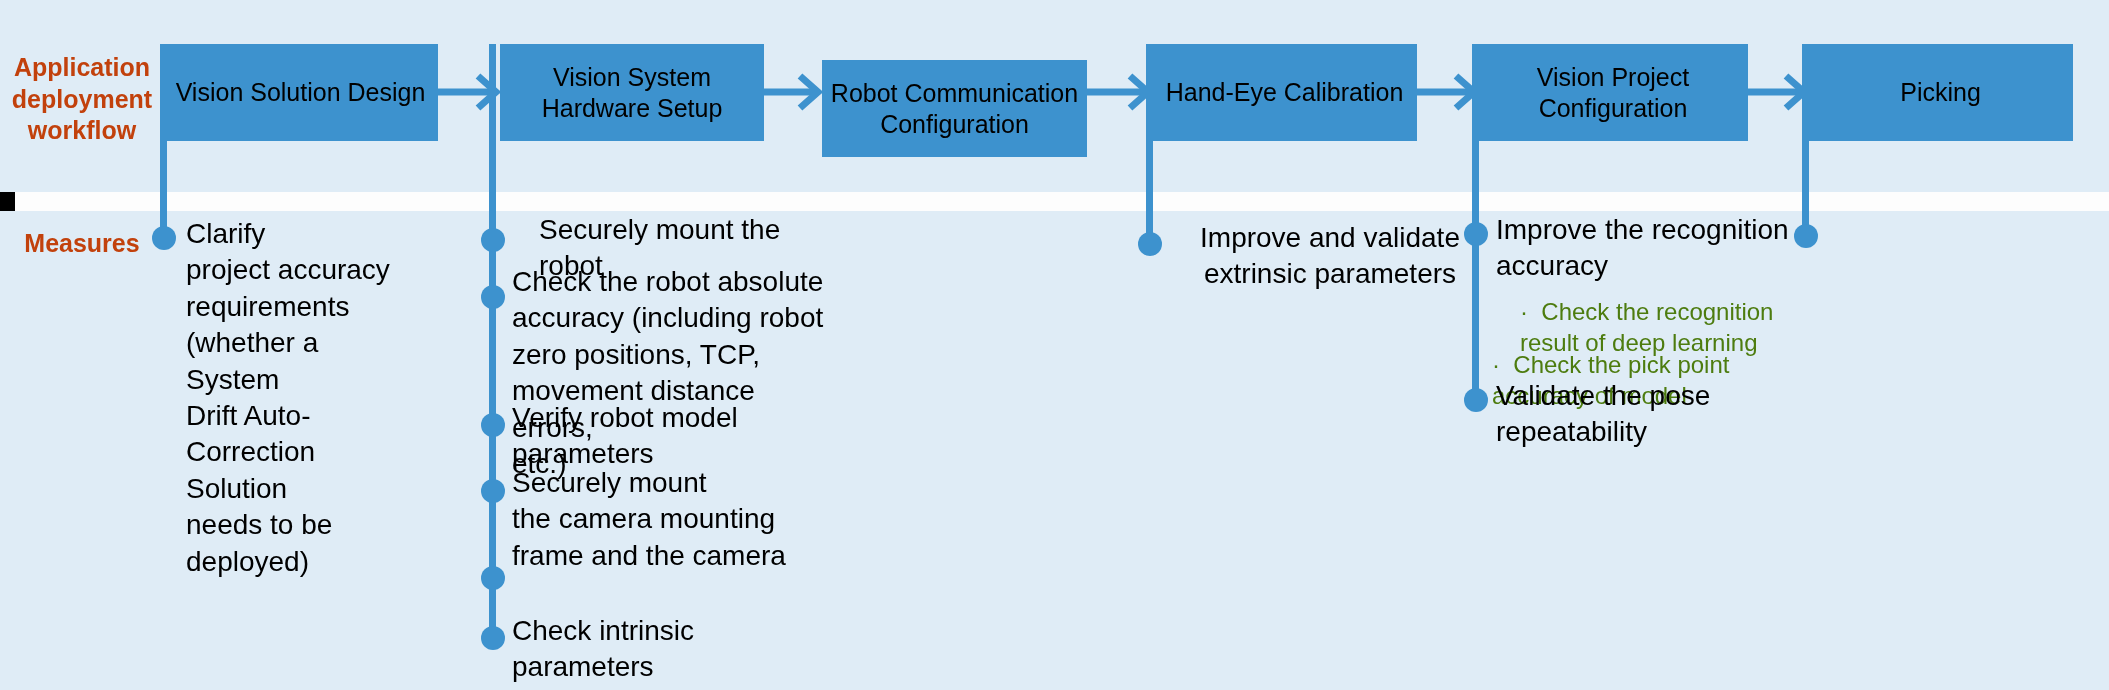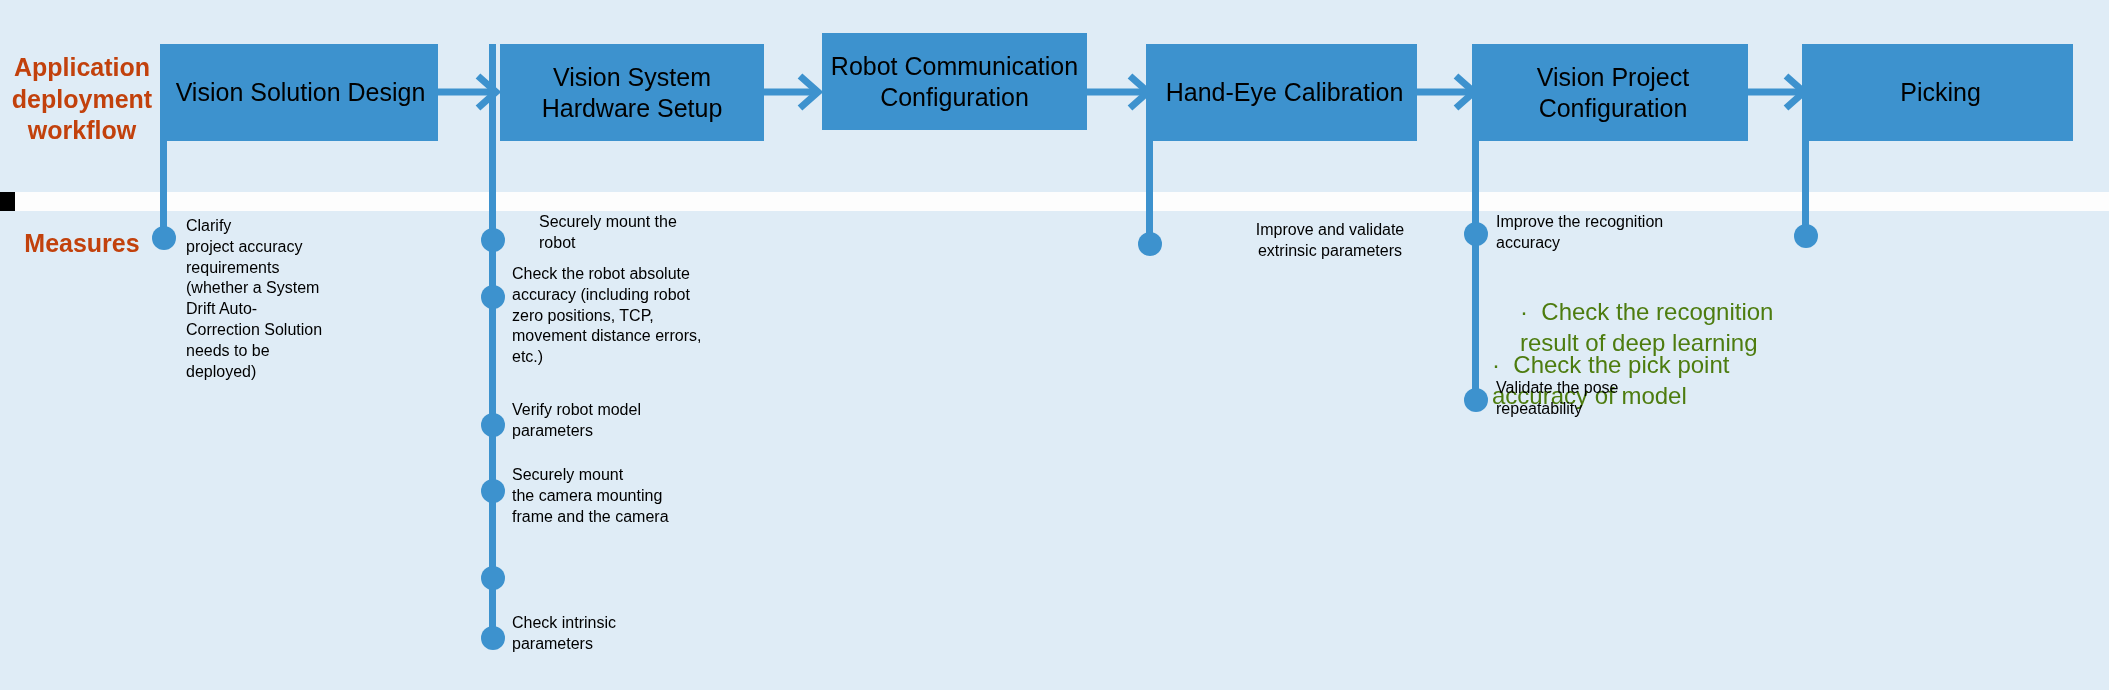--- a/index.html
+++ b/index.html
@@ -82,21 +82,21 @@
     width: 24px;
     height: 24px;
     border-radius: 50%;
     background: #3d92ce;
   }
 
   
   .measure-text {
     position: absolute;
     color: #000000;
-    font-size: 16px;
+    font-size: 28px;
     line-height: 1.30;
     white-space: pre-line;
   }
   .measure-sub {
     position: absolute;
     color: #4d7c0f;
     font-size: 24px;
     line-height: 1.30;
     white-space: pre-line;
   }
@@ -113,21 +113,21 @@
   <div class="row-label" id="label-measures">Measures</div>
 
   <div class="sep-band"></div>
   <div class="sep-square"></div>
 
   <div class="wf-box" style="left:163px; top:44px; width:275px; height:97px;text-align:right;">Vision Solution Design</div>
 
   <div class="wf-box" style="left:500px; top:44px; width:264px; height:97px;">Vision System
 Hardware Setup</div>
 
-  <div class="wf-box" style="left:822px; top:33px; width:265px; height:97px;">Robot
+  <div class="wf-box" style="left:822px; top:60px; width:265px; height:97px;">Robot
 Communication
 Configuration</div>
 
   <div class="wf-box" style="left:1152px; top:44px; width:265px; height:97px;">Hand-Eye Calibration</div>
 
   <div class="wf-box" style="left:1478px; top:44px; width:270px; height:97px;">Vision
 Project Configuration</div>
 
   <div class="wf-box" style="left:1808px; top:44px; width:265px; height:97px;">Picking</div>
 

